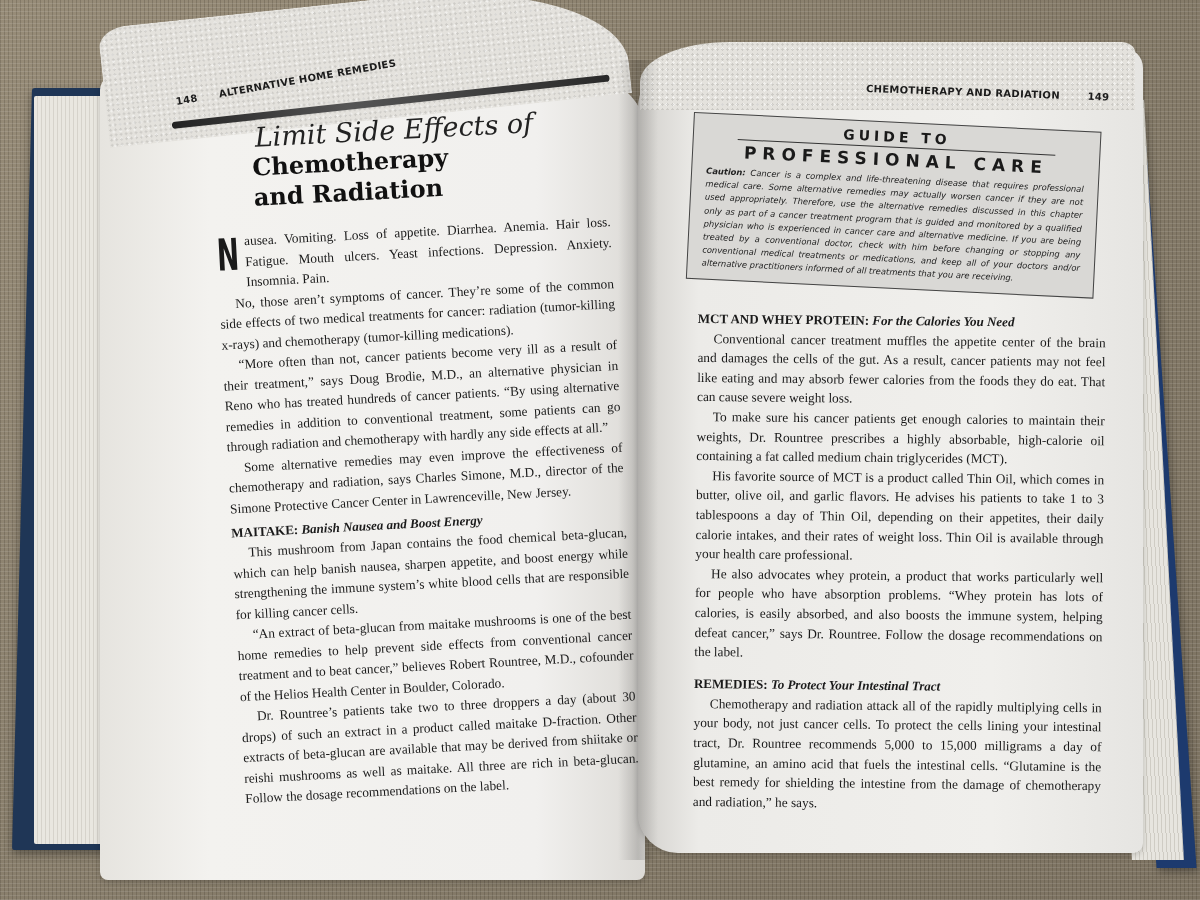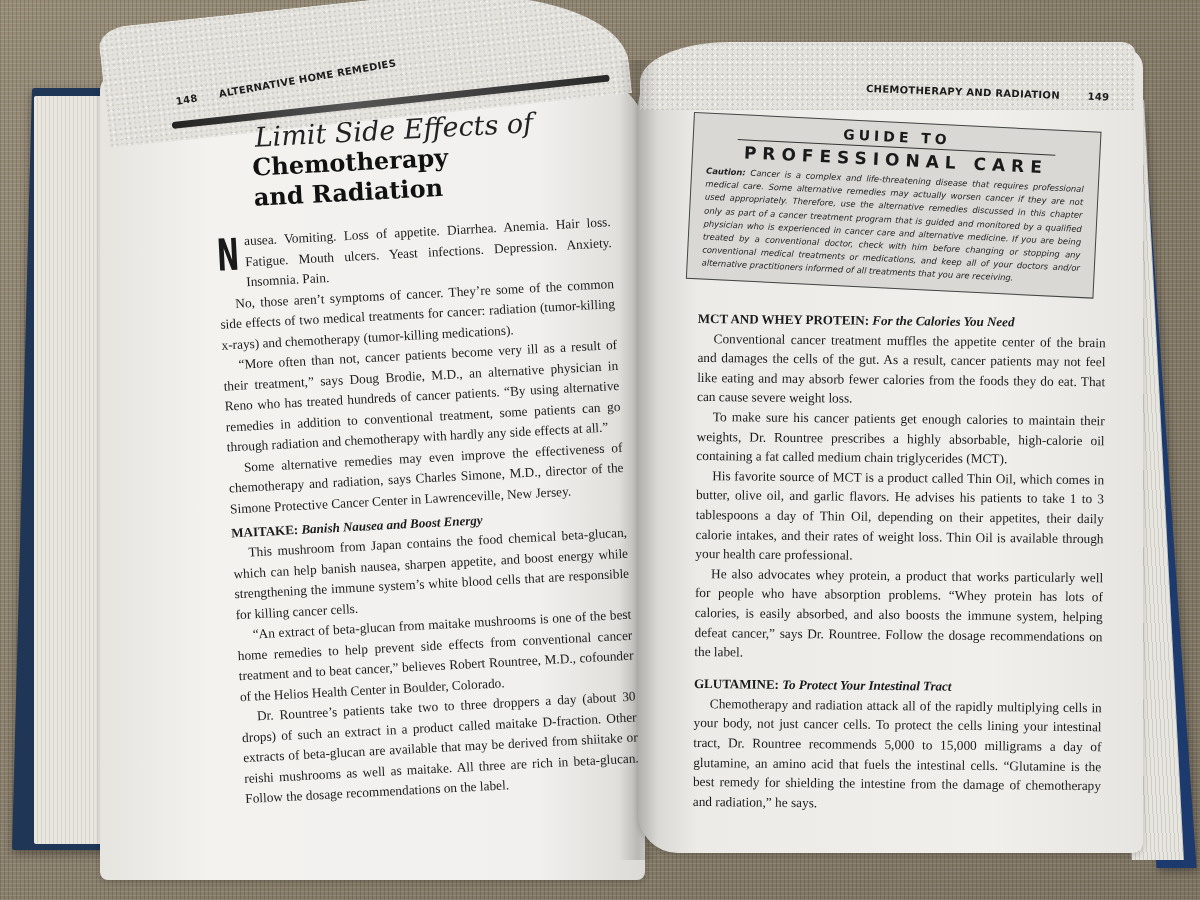--- a/index.html
+++ b/index.html
@@ -134,18 +134,18 @@
     <div class="subhead">
       <b>MCT AND WHEY PROTEIN:</b>
       <i>For the Calories You Need</i>
     </div>
     <p class="ind">Conventional cancer treatment muffles the appetite center of the brain and damages the cells of the gut. As a result, cancer patients may not feel like eating and may absorb fewer calories from the foods they do eat. That can cause severe weight loss.</p>
     <p class="ind">To make sure his cancer patients get enough calories to maintain their weights, Dr. Rountree prescribes a highly absorbable, high-calorie oil containing a fat called medium chain triglycerides (MCT).</p>
     <p class="ind">His favorite source of MCT is a product called Thin Oil, which comes in butter, olive oil, and garlic flavors. He advises his patients to take 1 to 3 tablespoons a day of Thin Oil, depending on their appetites, their daily calorie intakes, and their rates of weight loss. Thin Oil is available through your health care professional.</p>
     <p class="ind">He also advocates whey protein, a product that works particularly well for people who have absorption problems. “Whey protein has lots of calories, is easily absorbed, and also boosts the immune system, helping defeat cancer,” says Dr. Rountree. Follow the dosage recommendations on the label.</p>
 
     <div class="subhead" style="margin-top:12px">
-      <b>GLUTAMINE:</b>
+      <b>REMEDIES:</b>
       <i>To Protect Your Intestinal Tract</i>
     </div>
     <p class="ind">Chemotherapy and radiation attack all of the rapidly multiplying cells in your body, not just cancer cells. To protect the cells lining your intestinal tract, Dr. Rountree recommends 5,000 to 15,000 milligrams a day of glutamine, an amino acid that fuels the intestinal cells. “Glutamine is the best remedy for shielding the intestine from the damage of chemotherapy and radiation,” he says.</p>
   </div>
 </div>
 
 </body></html>

